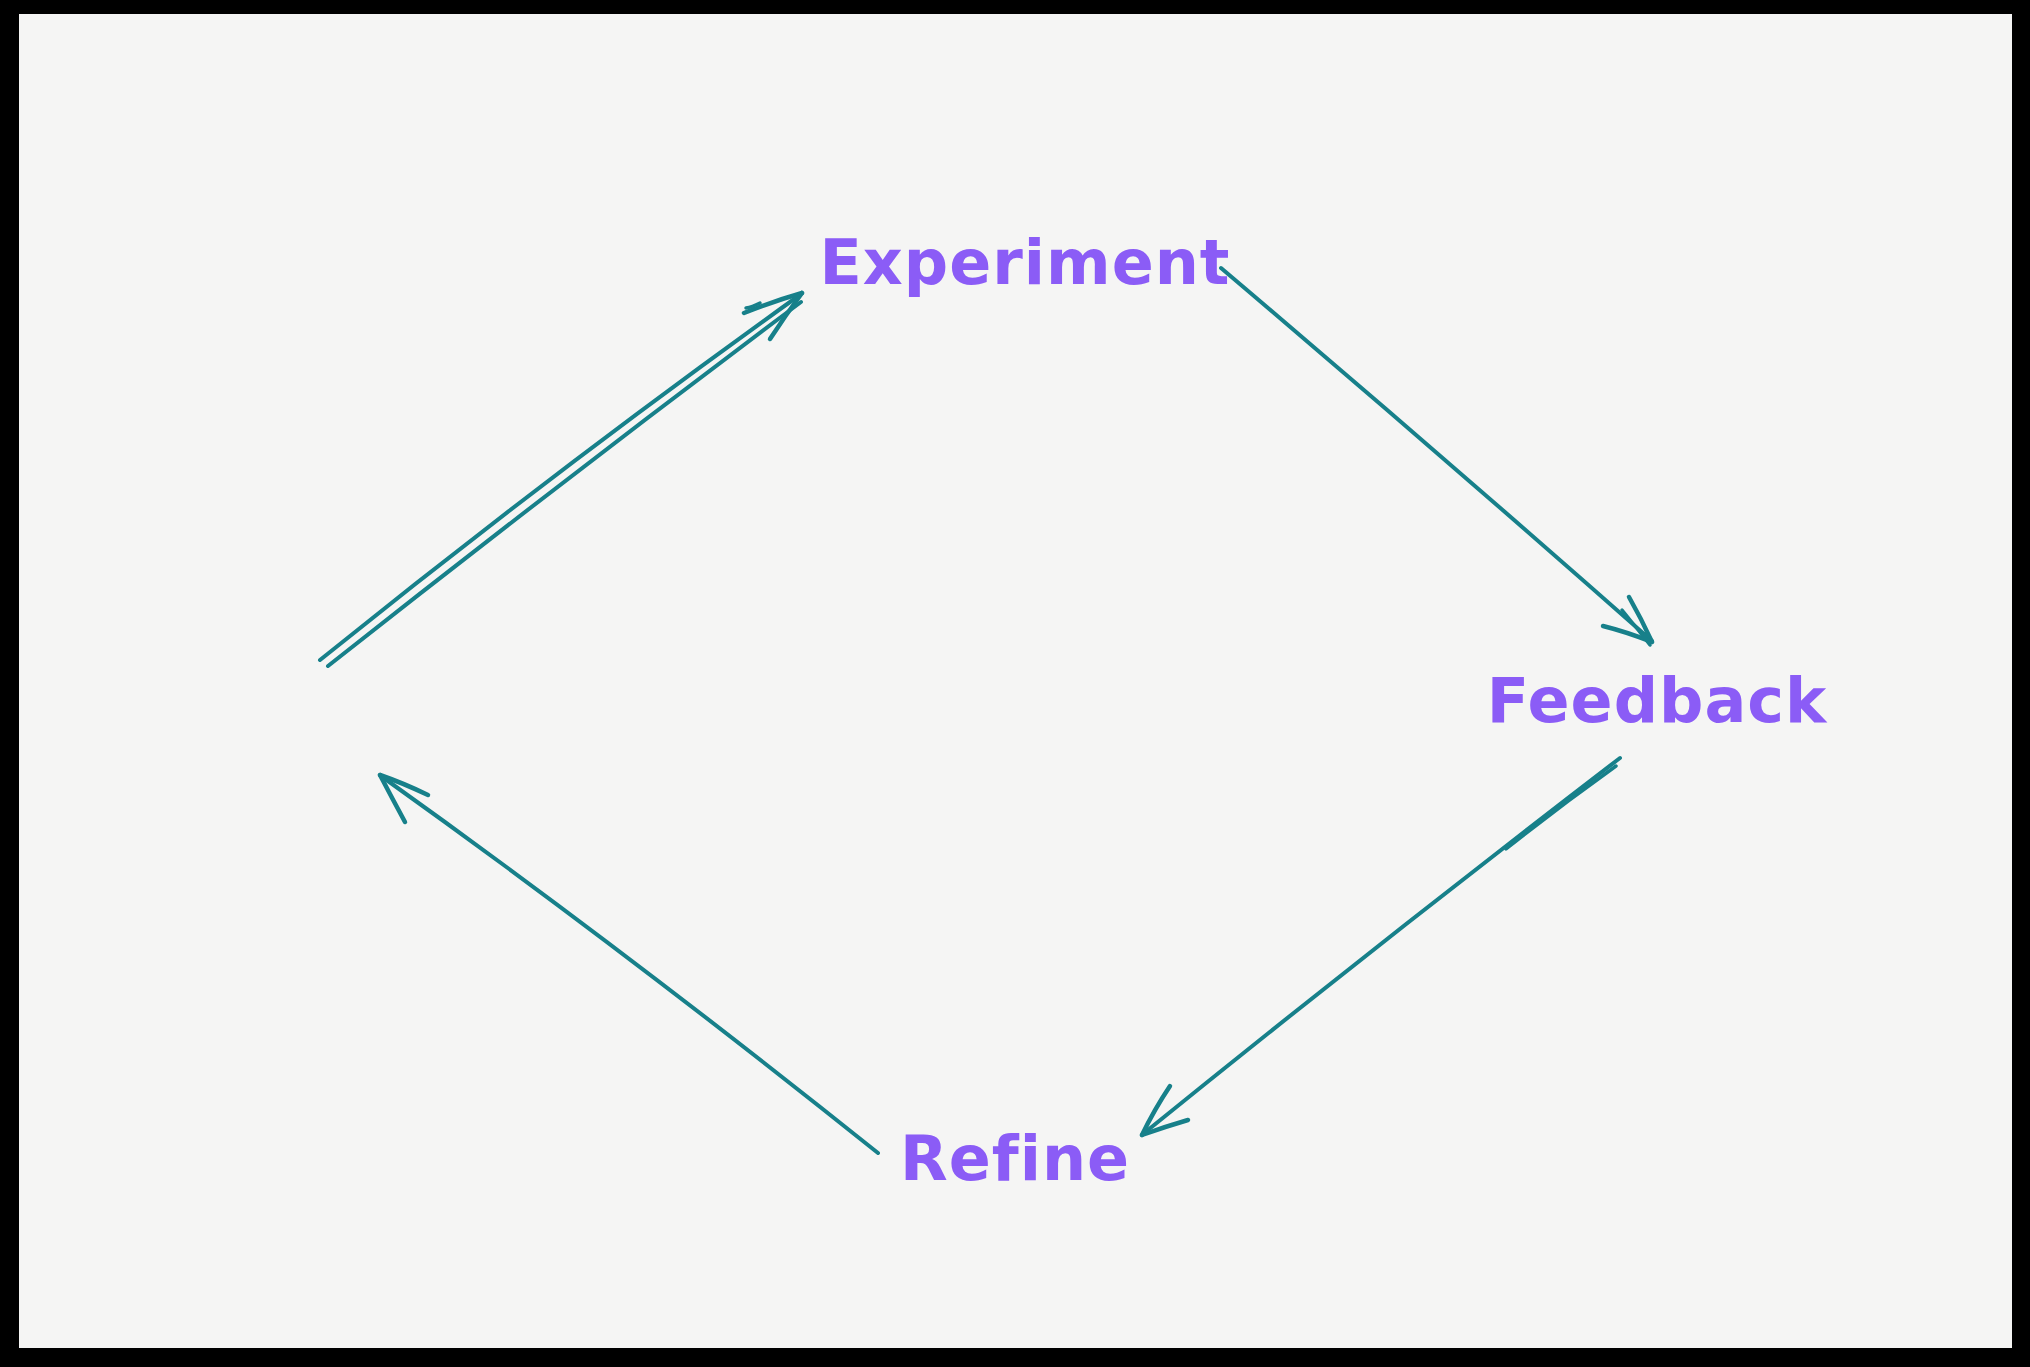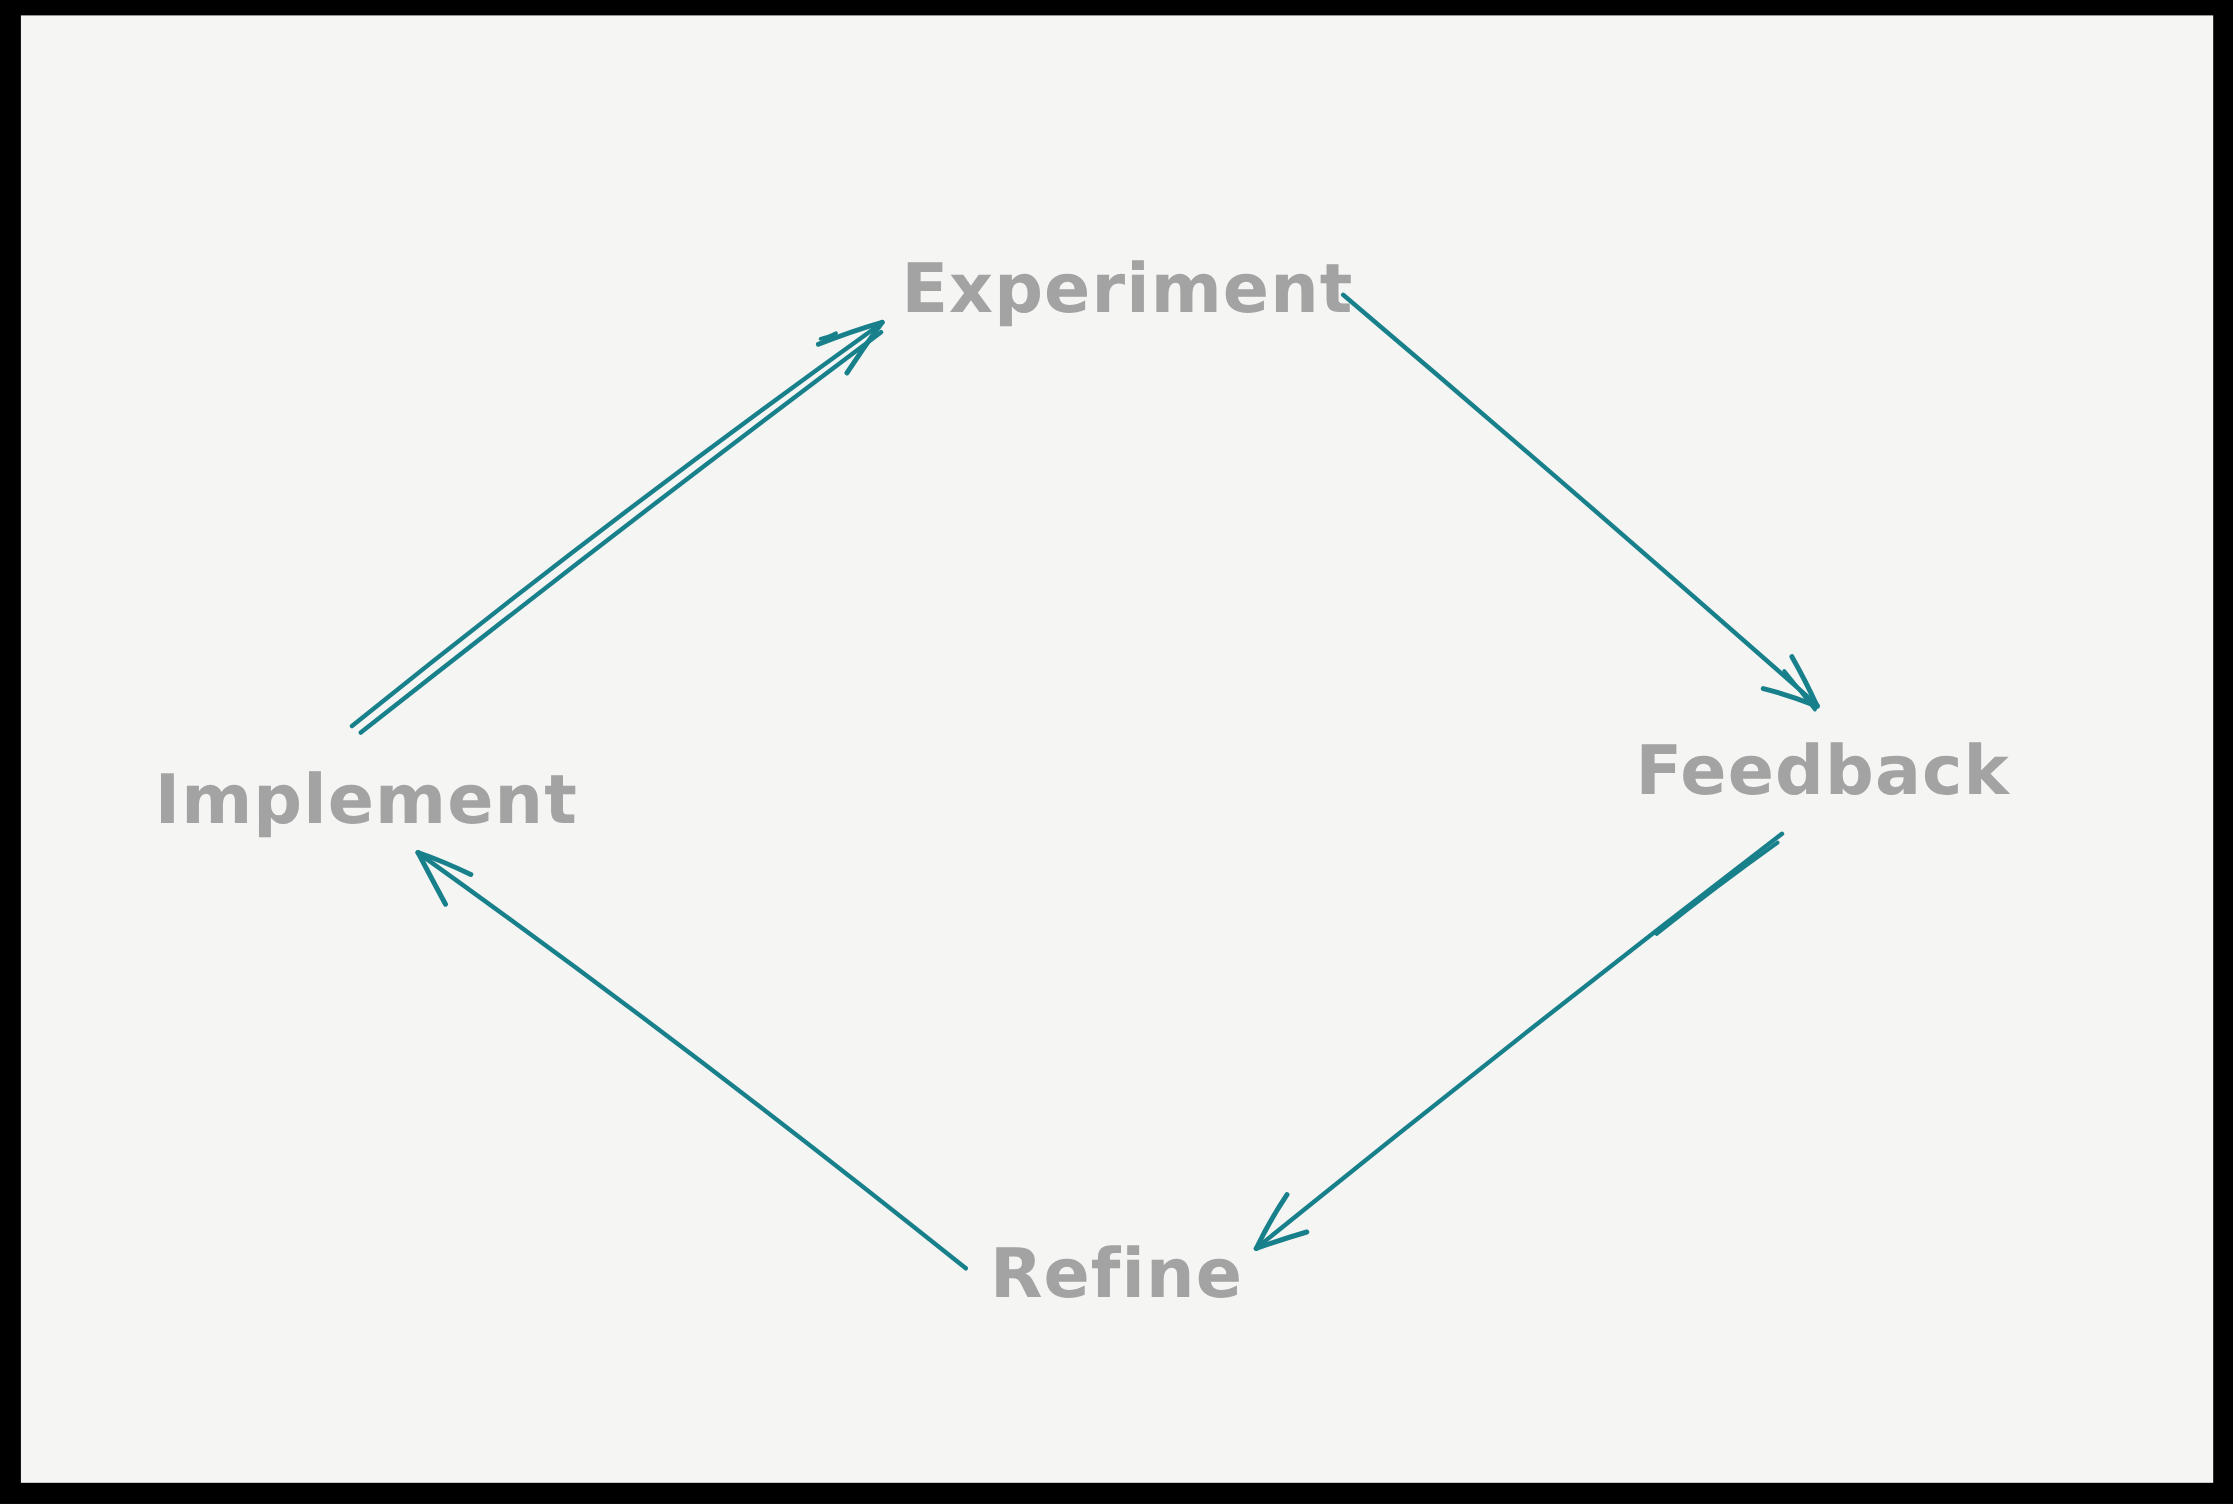--- a/index.html
+++ b/index.html
@@ -31,21 +31,21 @@
     height: 1367px;
   }
   .diagram-svg path {
     fill: none;
     stroke-linecap: round;
     stroke-linejoin: round;
   }
   .node-label {
     position: absolute;
     transform: translate(-50%, -50%);
-    color: #a3a3a3;
+    color: #8b5cf6;
     font-size: 62px;
     font-weight: 700;
     letter-spacing: 1px;
     white-space: nowrap;
     user-select: none;
   }
   .label-experiment { left: 1025px; top: 262px; }
   .label-feedback   { left: 1657px; top: 700px; }
   .label-implement  { left: 333px;  top: 727px; }
   .label-refine     { left: 1015px; top: 1158px; }
@@ -94,14 +94,13 @@
       </g>
     </g>
   </svg>
 
   <div class="node-label label-experiment">Experiment</div>
 
   <div class="node-label label-refine">Refine</div>
 
   <div class="node-label label-feedback">Feedback</div>
 
-  <div class="node-label label-implement">Implement</div>
 </div>
 
 </body></html>

